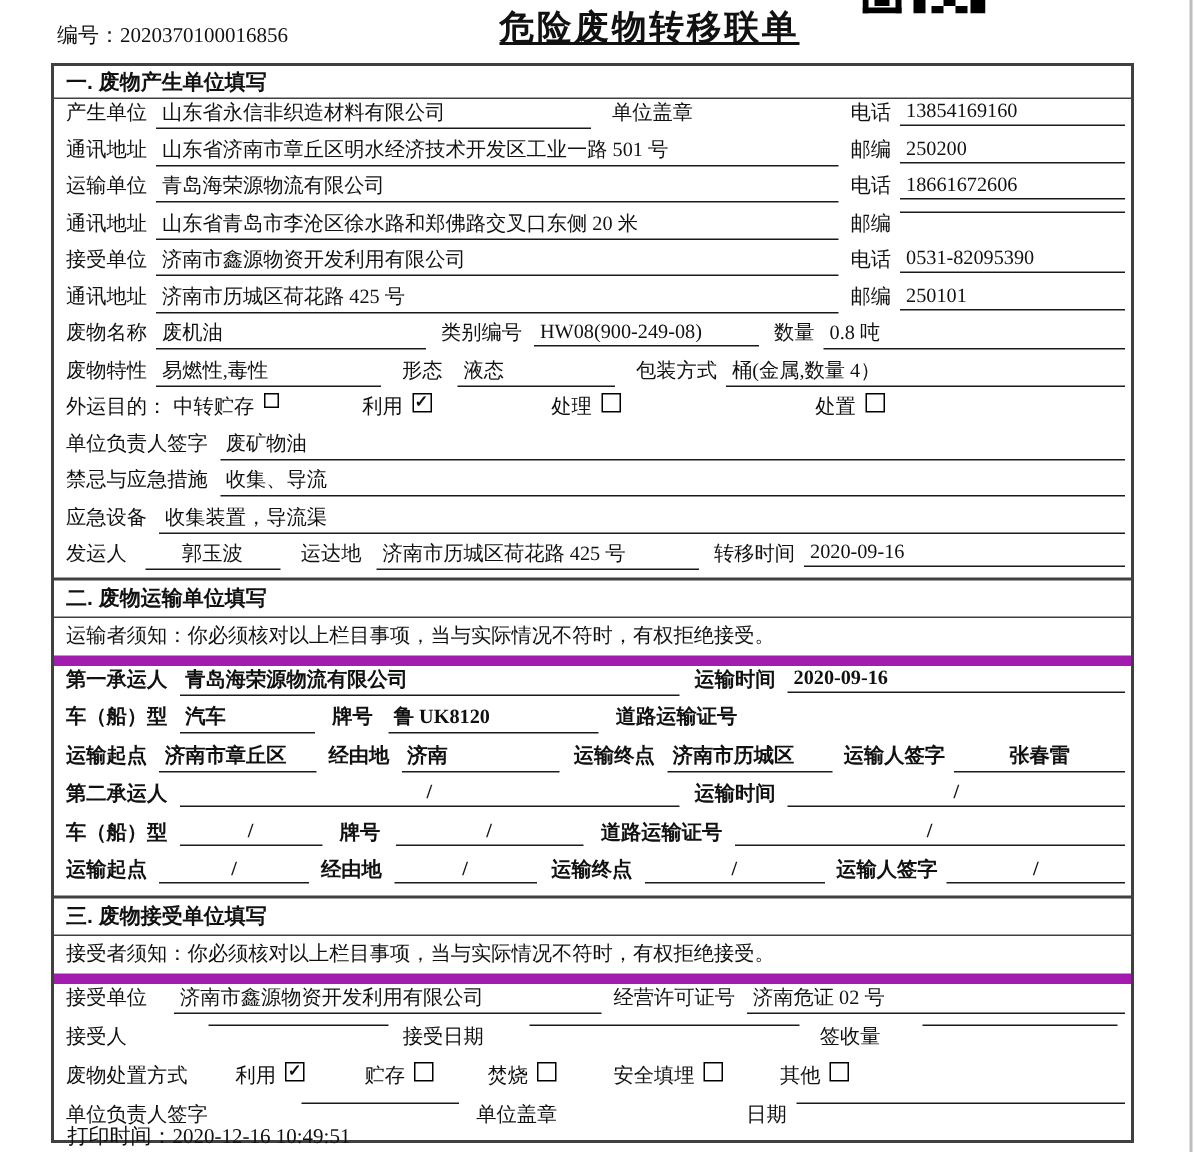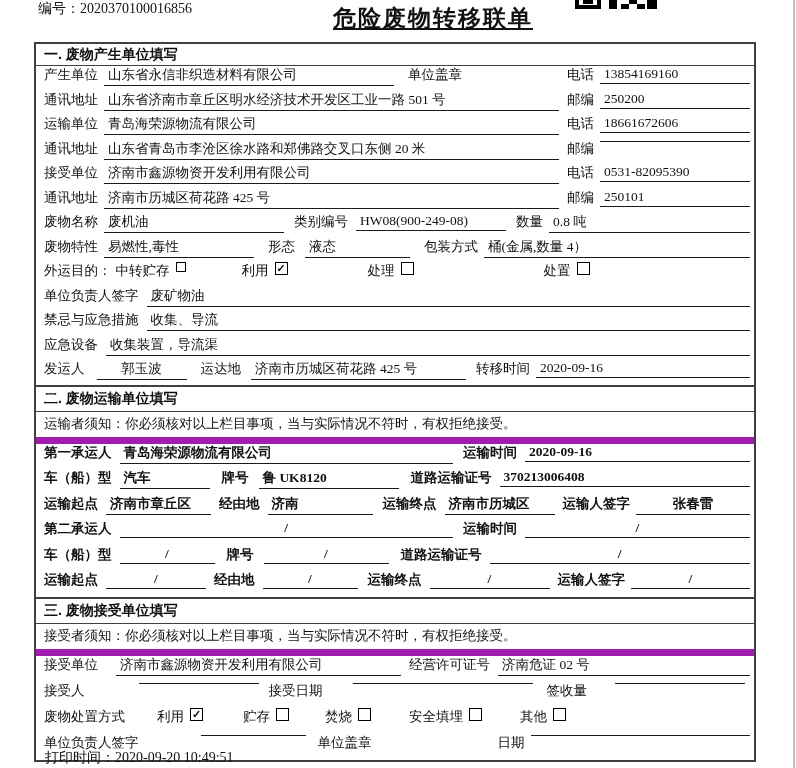--- a/index.html
+++ b/index.html
@@ -1,20 +1,20 @@
 <!DOCTYPE html>
 <html><head>
 <meta charset="utf-8">
 <style>
   html,body{margin:0;padding:0;background:#fff;}
   .page{position:relative;width:796px;height:768px;background:#ffffff;overflow:hidden;
         font-family:"Liberation Serif","DejaVu Serif",serif;color:#111;font-size:13.5px;}
   .page-edge{position:absolute;top:0;right:1px;width:2px;height:100%;background:#bdbdbd;}
   .qr-frag{position:absolute;left:575px;top:0;width:82px;height:9px;}
-  .docnum{position:absolute;left:38px;top:0;font-size:14px;white-space:nowrap;}
+  .docnum{position:absolute;left:38px;top:15px;font-size:14px;white-space:nowrap;}
   .doc-title{position:absolute;left:70px;right:0;top:3px;text-align:center;
              font-family:"Liberation Sans","DejaVu Sans",sans-serif;font-weight:bold;
              font-size:23px;letter-spacing:2px;text-decoration:underline;}
   .form{position:absolute;left:34px;top:42px;width:722px;border:2px solid #404040;box-sizing:border-box;background:#fff;}
   .sec-hd{display:flex;align-items:center;height:21px;border-bottom:1px solid #404040;
           font-family:"Liberation Sans","DejaVu Sans",sans-serif;font-weight:bold;font-size:14px;padding:0 8px;}
   .sec-hd.thick{border-top:2px solid #404040;height:24px;}
   .notice{display:flex;align-items:center;height:25px;border-bottom:7px solid #a21caf;padding:0 8px;white-space:nowrap;}
   .row{display:flex;align-items:flex-start;height:24.5px;padding:0 4px 4px 8px;box-sizing:border-box;}
   .s2 .row{height:25.5px;font-weight:bold;}
@@ -169,21 +169,20 @@
         <span class="lbl ml10">运输时间</span>
         <span class="fld w225 ml8">2020-09-16</span>
       </div>
 
       <div class="row">
         <span class="lbl">车（船）型</span>
         <span class="fld w90 ml8">汽车</span>
         <span class="lbl ml12">牌号</span>
         <span class="fld w140 ml10">鲁 UK8120</span>
         <span class="lbl ml12">道路运输证号</span>
-        <span class="fld grow ml8">370213006408</span>
       </div>
 
       <div class="row">
         <span class="lbl">运输起点</span>
         <span class="fld w105 ml8">济南市章丘区</span>
         <span class="lbl ml8">经由地</span>
         <span class="fld w105 ml8">济南</span>
         <span class="lbl ml10">运输终点</span>
         <span class="fld w110 ml8">济南市历城区</span>
         <span class="lbl ml8">运输人签字</span>
@@ -256,16 +255,16 @@
         <span class="lbl">单位负责人签字</span>
         <span class="fld w105 ml62"></span>
         <span class="lbl ml12">单位盖章</span>
         <span class="lbl ml126">日期</span>
         <span class="fld grow ml6"></span>
       </div>
     </div>
 
   </div>
 
-  <div class="print-line"><span>打印时间：</span><span>2020-09-20 10:49:51</span></div>
+  <div class="print-line"><span>打印时间：</span><span>2020-12-16 10:49:51</span></div>
 
   <div class="page-edge"></div>
 </div>
 
 </body></html>

